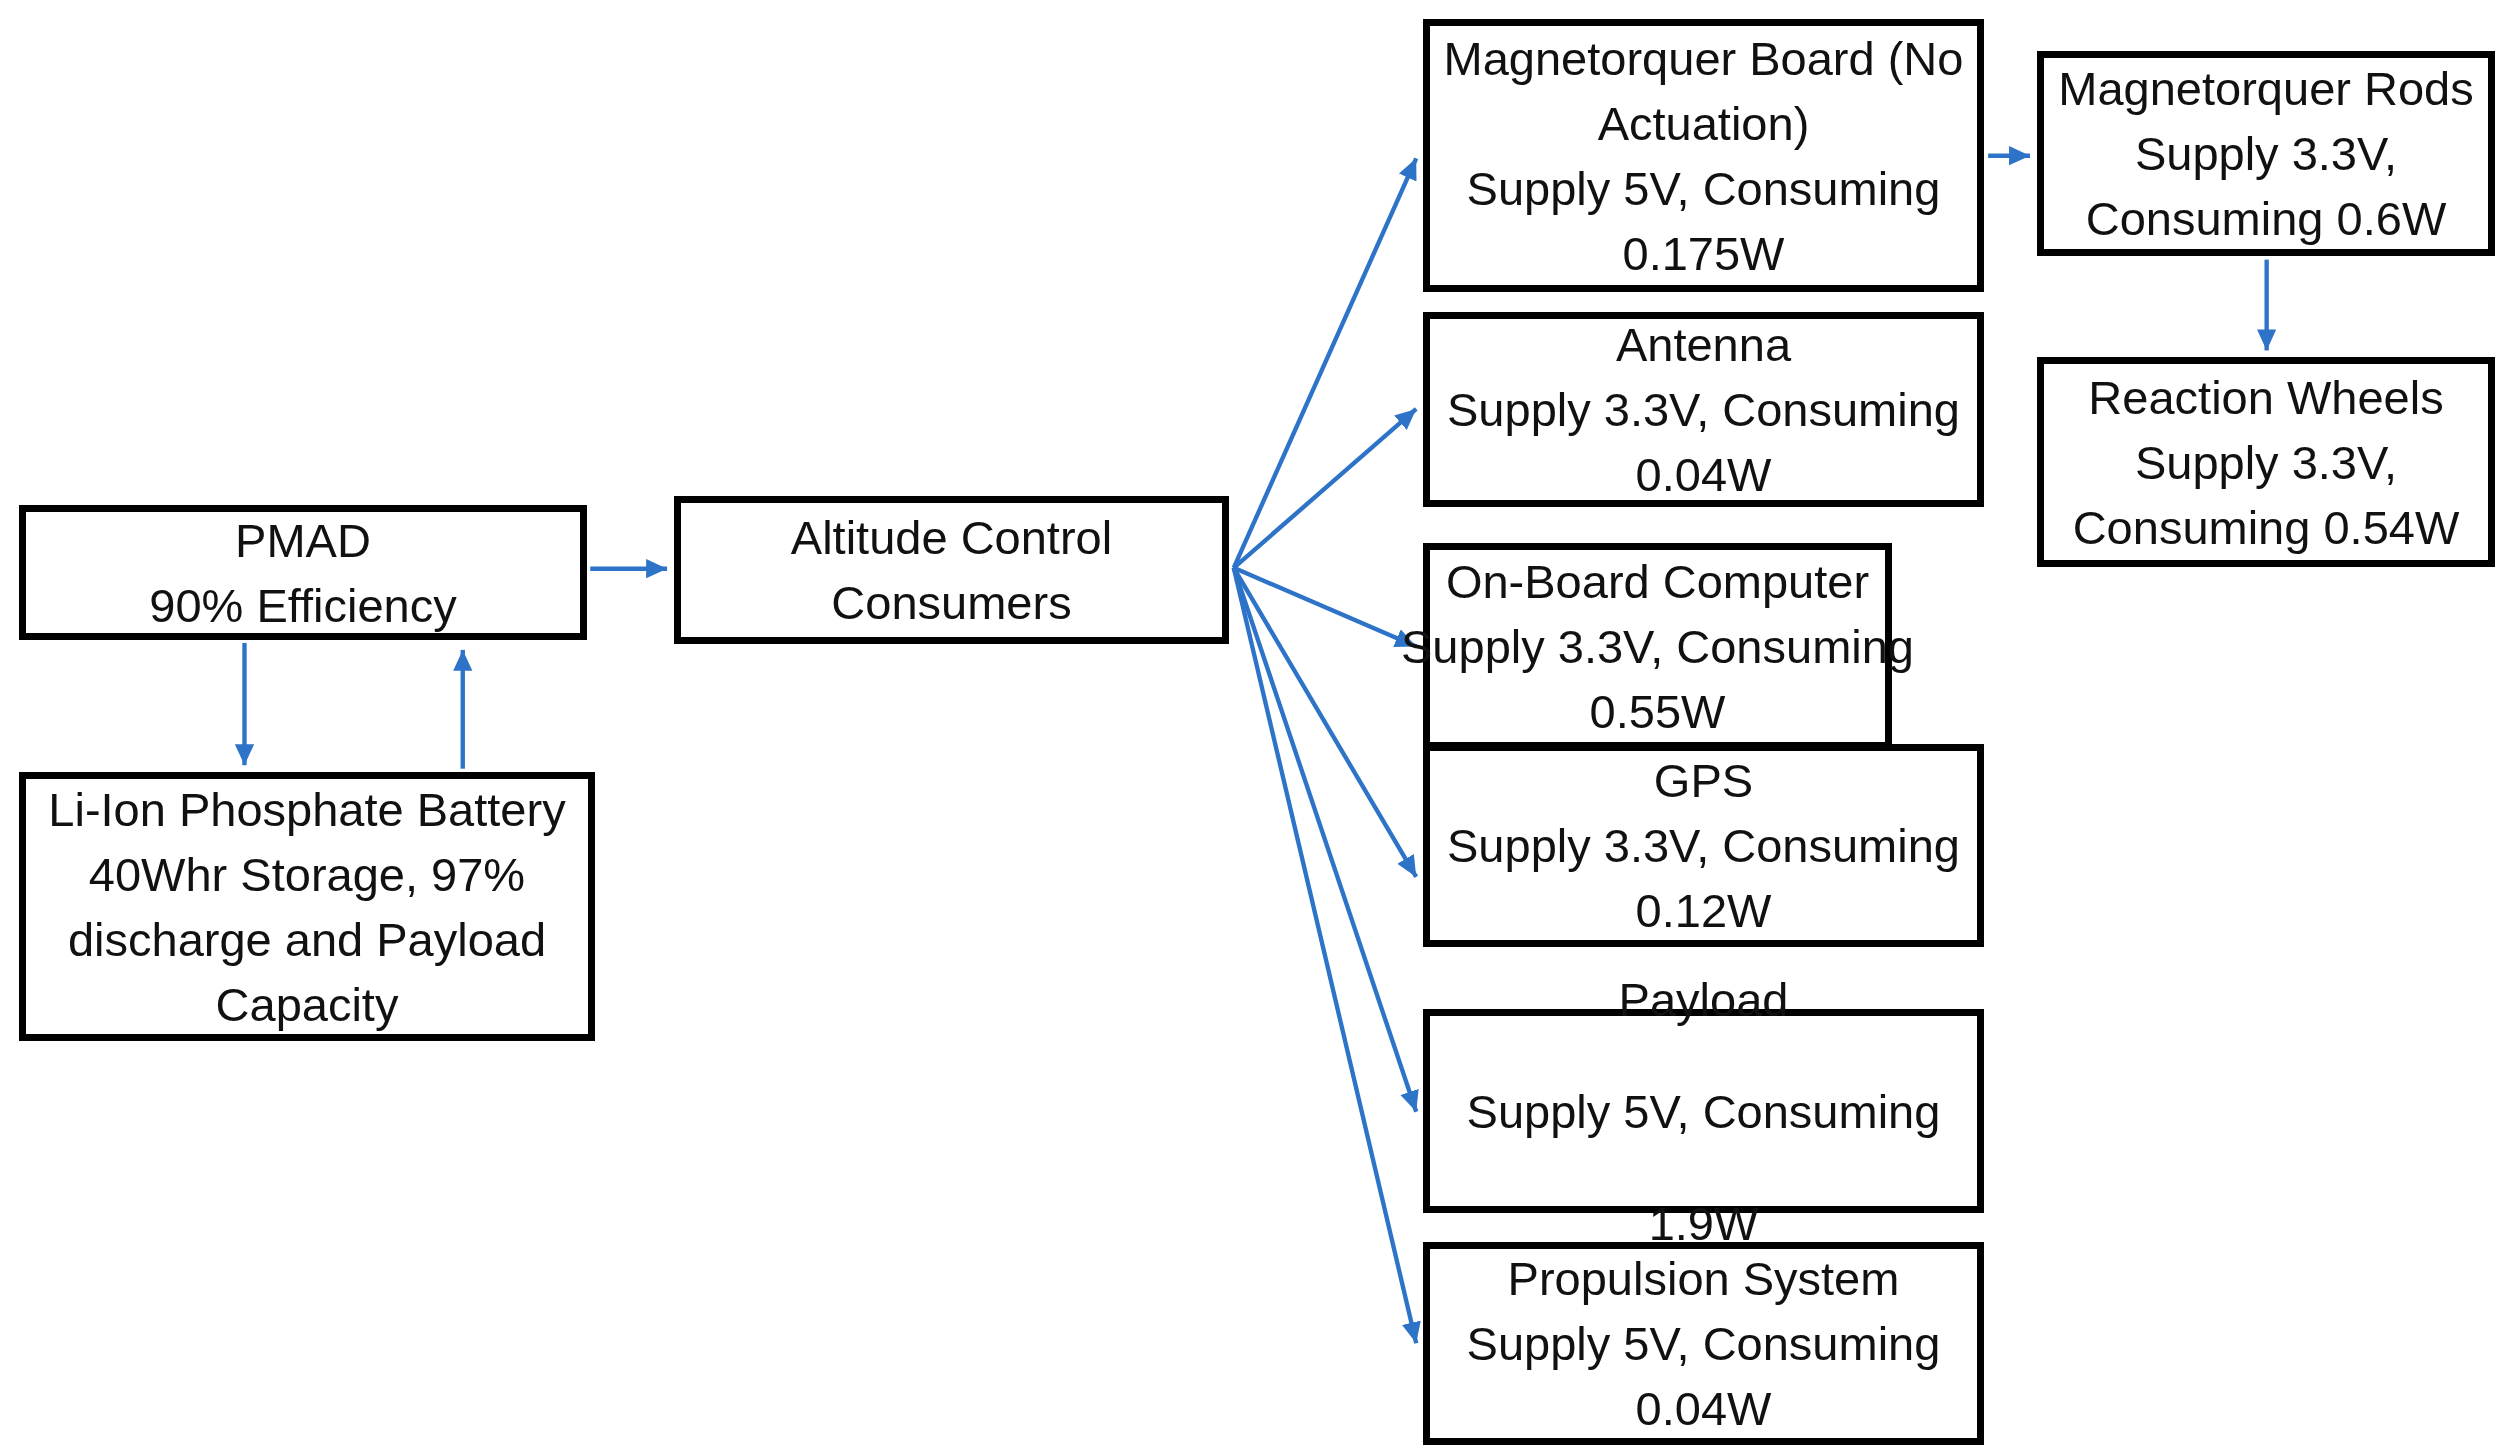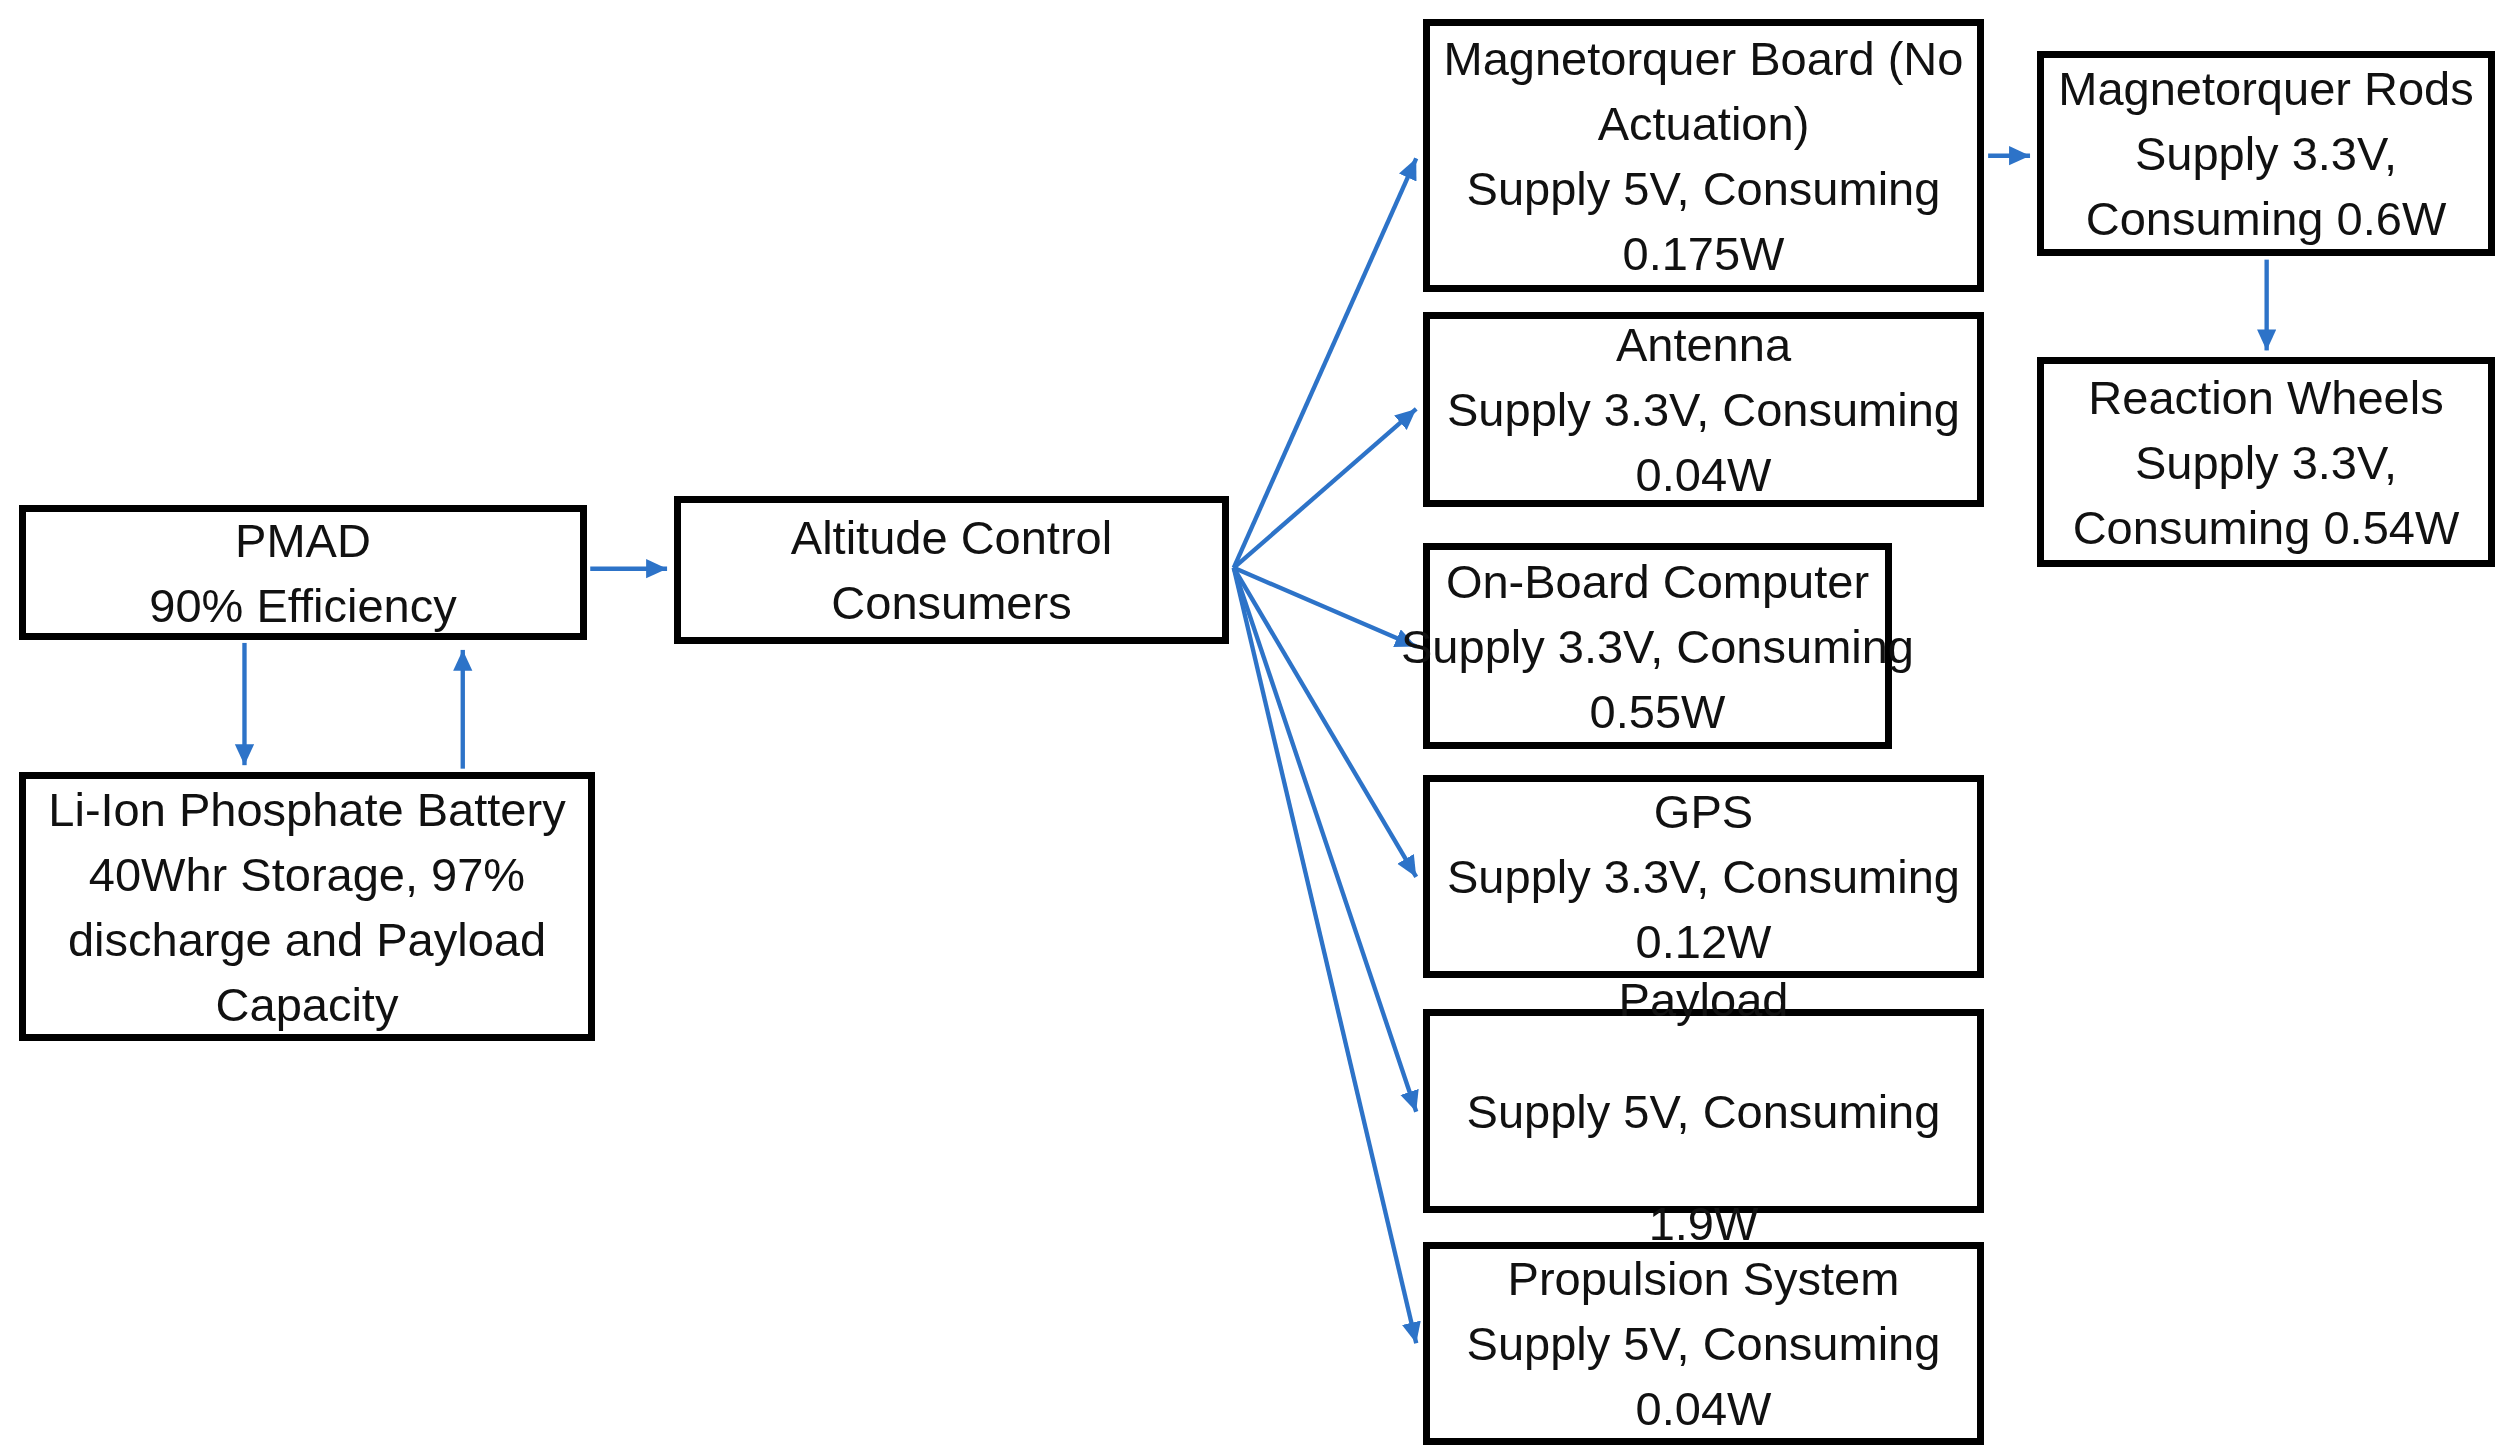--- a/index.html
+++ b/index.html
@@ -96,21 +96,21 @@
     <div>Supply 3.3V, Consuming</div>
     <div>0.04W</div>
   </div>
 
   <div class="node" style="left:1423px; top:543px; width:469px; height:206px;">
     <div>On-Board Computer</div>
     <div>Supply 3.3V, Consuming</div>
     <div>0.55W</div>
   </div>
 
-  <div class="node" style="left:1423px; top:775px; width:561px; height:203px;text-align:right;">
+  <div class="node" style="left:1423px; top:744px; width:561px; height:203px;text-align:right;">
     <div>GPS</div>
     <div>Supply 3.3V, Consuming</div>
     <div>0.12W</div>
   </div>
 
   <div class="node" style="left:1423px; top:1009px; width:561px; height:204px;gap:47px;">
     <div>Payload</div>
     <div>Supply 5V, Consuming</div>
     <div>1.9W</div>
   </div>

